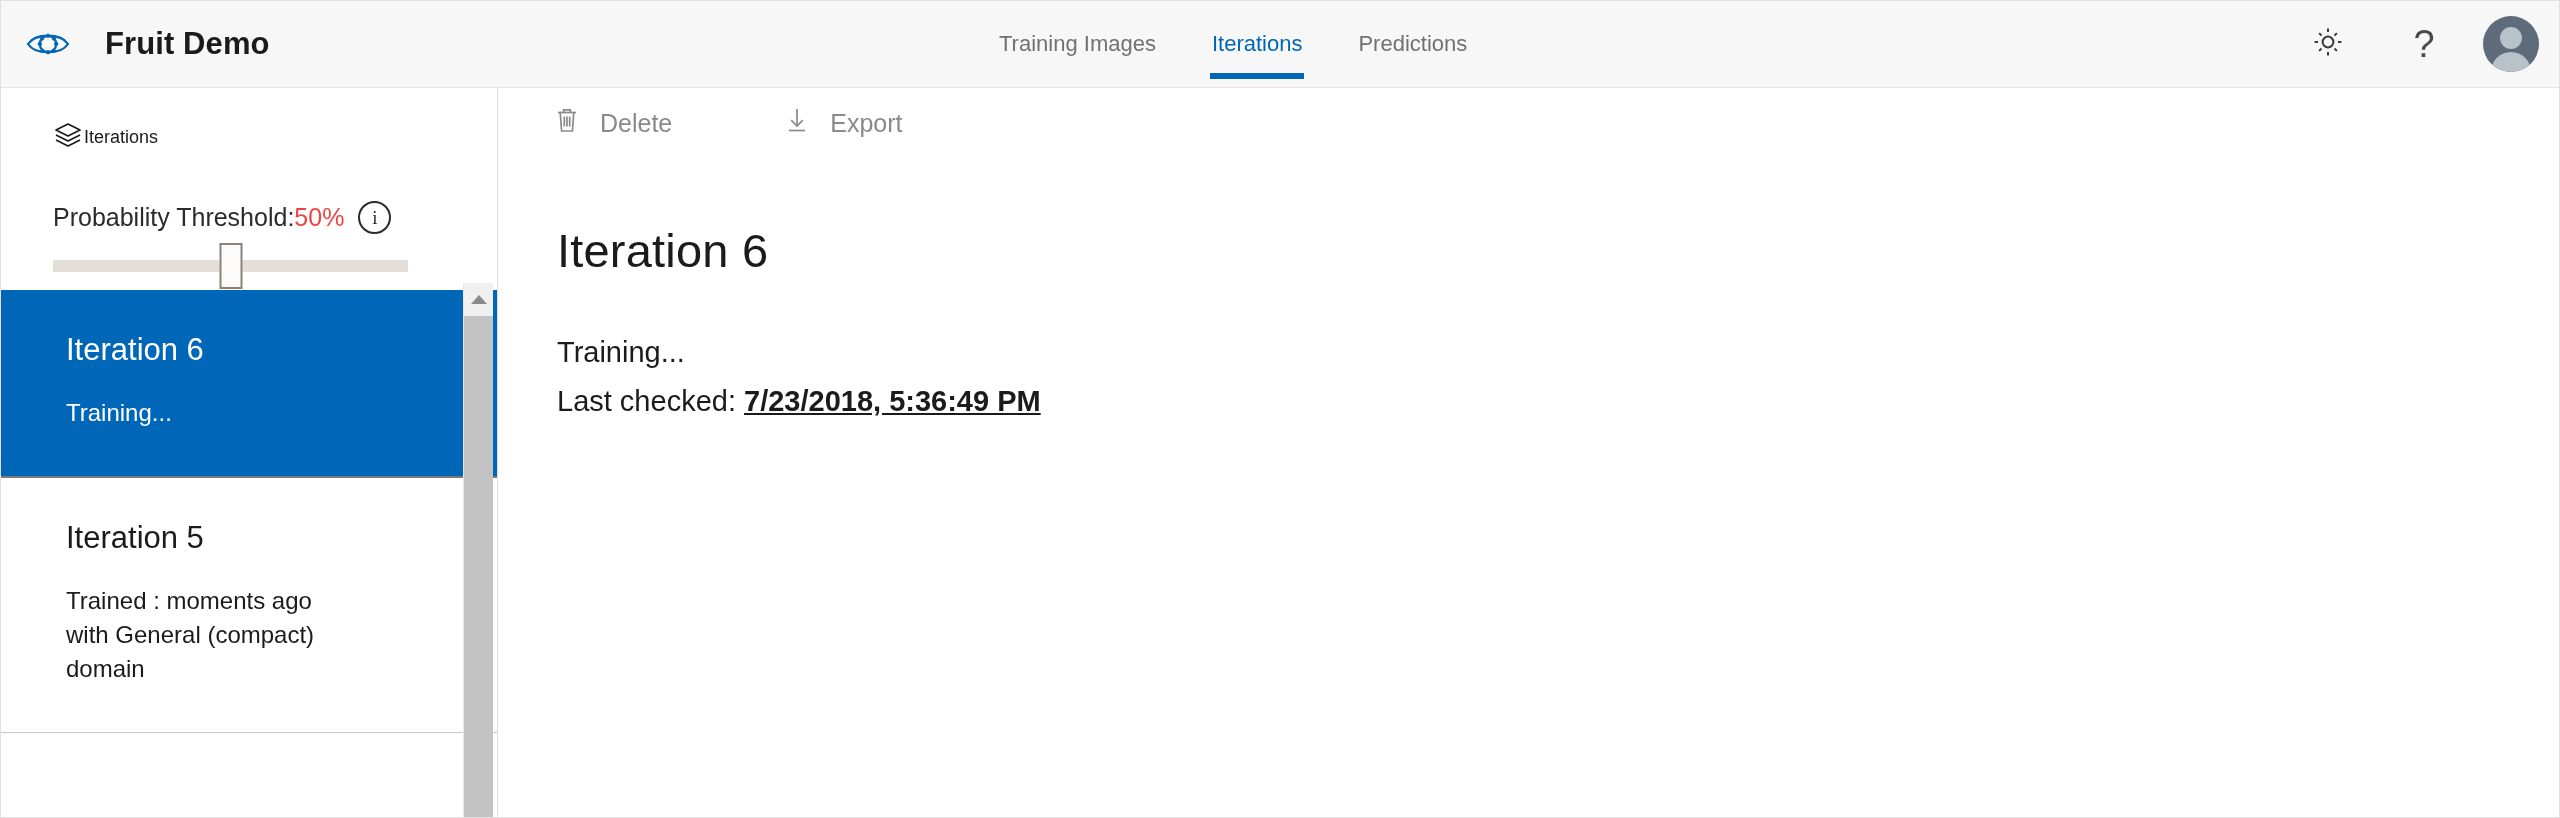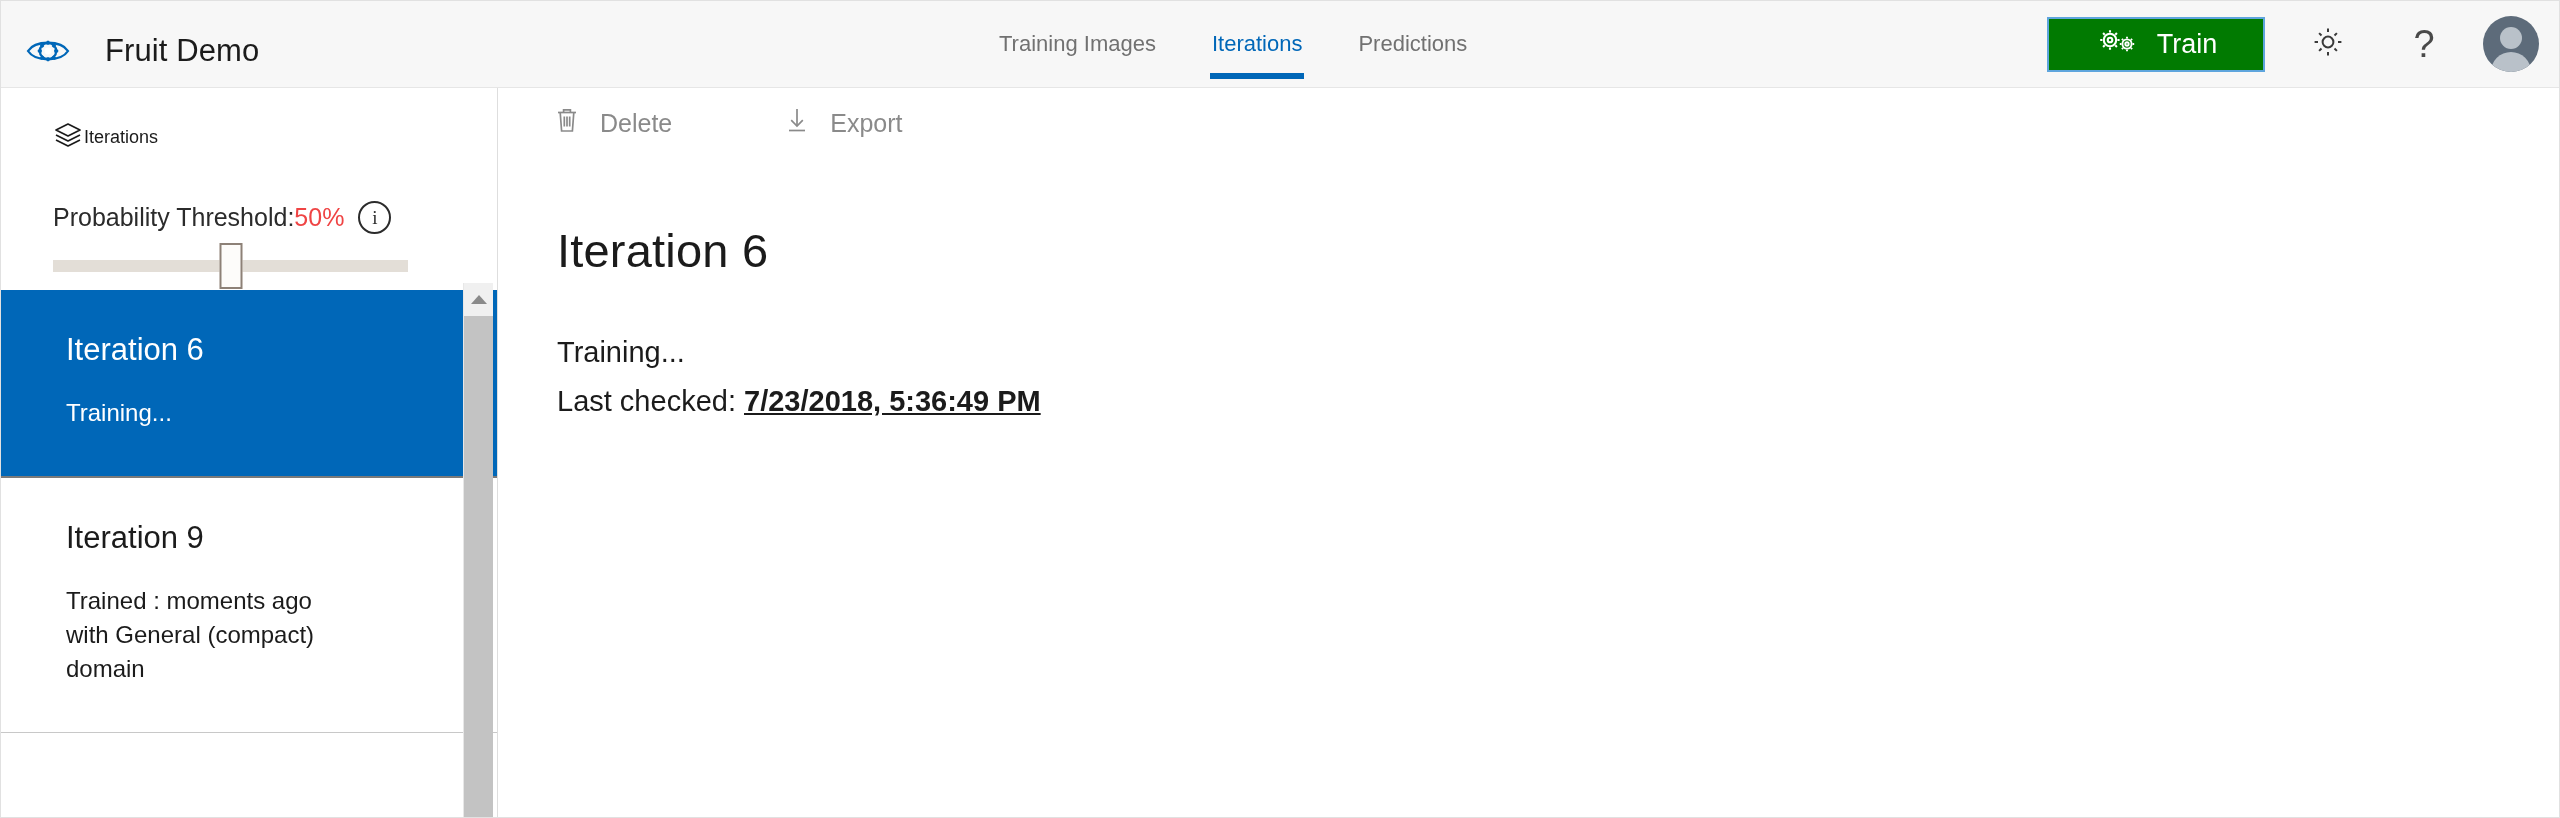--- a/index.html
+++ b/index.html
@@ -26,24 +26,25 @@
     position: absolute;
     left: 0; top: 0;
     width: 2560px;
     height: 87px;
     background: #f7f7f7;
     border-bottom: 1px solid #e6e6e6;
     box-sizing: border-box;
   }
   .brand {
     position: absolute;
-    left: 24px; top: 7px;
+    left: 24px; top: 0;
     height: 86px;
     display: flex;
     align-items: center;
+    font-weight: bold;
   }
   .brand-logo {
     width: 46px; height: 46px;
     margin-right: 34px;
     display: flex;
     align-items: center;
     justify-content: center;
   }
   .brand-title {
     font-size: 31px;
@@ -363,37 +364,20 @@
     </div>
 
     <div class="navtabs">
       <div class="navtab">Training Images</div>
       <div class="navtab active">Iterations</div>
       <div class="navtab">Predictions</div>
     </div>
 
     <div class="header-actions">
 
-      <div class="btn-train">
-        <span>
-          <svg width="44" height="30" viewBox="0 0 44 30">
-            <g fill="none" stroke="#ffffff" stroke-width="2.1">
-              <circle cx="15" cy="14" r="6.2"></circle>
-              <circle cx="15" cy="14" r="2.3"></circle>
-              <path d="M15 4.2 v2.2 M15 21.6 v2.2 M5.2 14 h2.2 M22.4 14 h2.2 M8.1 7.1 l1.6 1.6 M20.3 19.3 l1.6 1.6 M21.9 7.1 l-1.6 1.6 M9.7 19.3 l-1.6 1.6"></path>
-            </g>
-            <g fill="none" stroke="#ffffff" stroke-width="1.9">
-              <circle cx="32" cy="18" r="4.6"></circle>
-              <circle cx="32" cy="18" r="1.7"></circle>
-              <path d="M32 10.8 v1.7 M32 23.5 v1.7 M24.8 18 h1.7 M37.5 18 h1.7 M26.9 12.9 l1.2 1.2 M35.9 21.9 l1.2 1.2 M37.1 12.9 l-1.2 1.2 M28.1 21.9 l-1.2 1.2"></path>
-            </g>
-          </svg>
-        </span>
-        <span>Train</span>
-      </div>
 
 
       <div class="icon-btn">
         <span>
           <svg width="36" height="36" viewBox="0 0 36 36">
             <g fill="none" stroke="#3a3a3a" stroke-width="2">
               <circle cx="18" cy="18" r="5.4"></circle>
               <path d="M18 4.6 v3.4 M18 28 v3.4 M4.6 18 h3.4 M28 18 h3.4 M9.1 9.1 l2.4 2.4 M24.5 24.5 l2.4 2.4 M26.9 9.1 l-2.4 2.4 M11.5 24.5 l-2.4 2.4"></path>
             </g>
           </svg>
@@ -437,21 +421,21 @@
         <span class="slider-thumb" style="left: 50%;"></span>
       </div>
     </div>
 
     <div class="iter-list">
       <div class="iter-item selected">
         <div class="iter-name">Iteration 6</div>
         <div class="iter-sub">Training...</div>
       </div>
       <div class="iter-item">
-        <div class="iter-name">Iteration 9</div>
+        <div class="iter-name">Iteration 5</div>
         <div class="iter-sub">Trained : moments ago with General (compact) domain</div>
       </div>
     </div>
 
     <div class="sb-scroll">
       <div class="sb-up"></div>
       <div class="sb-thumb"></div>
     </div>
 
   </div>

